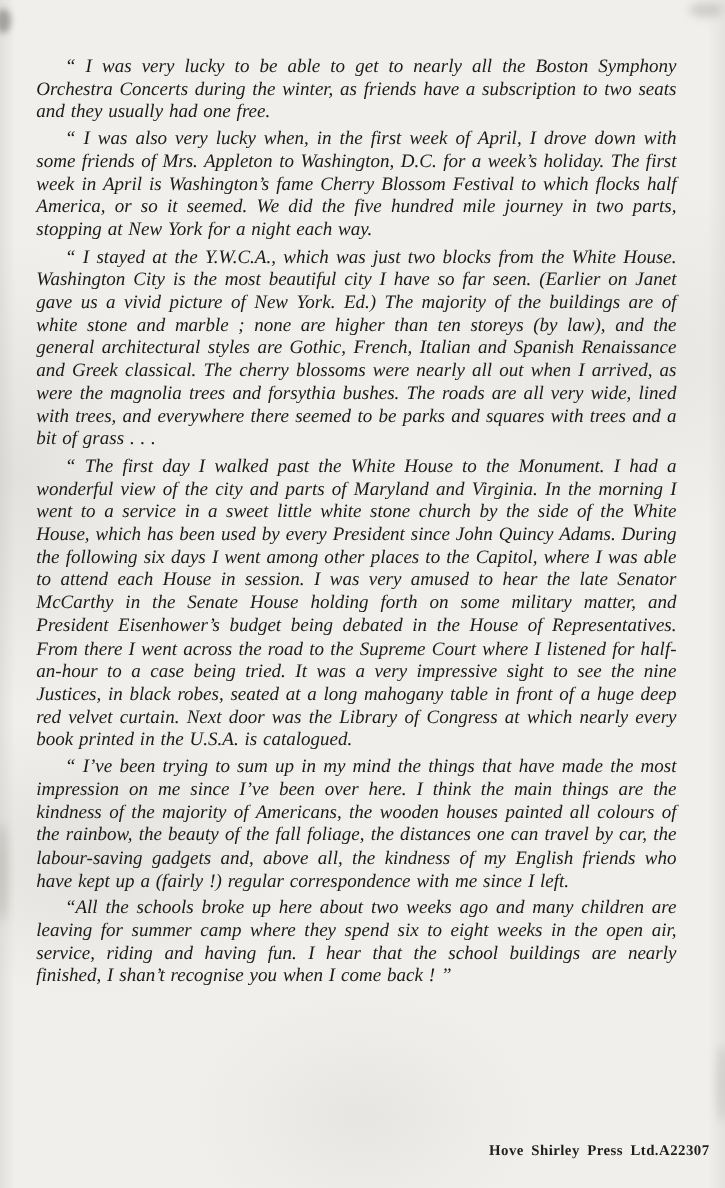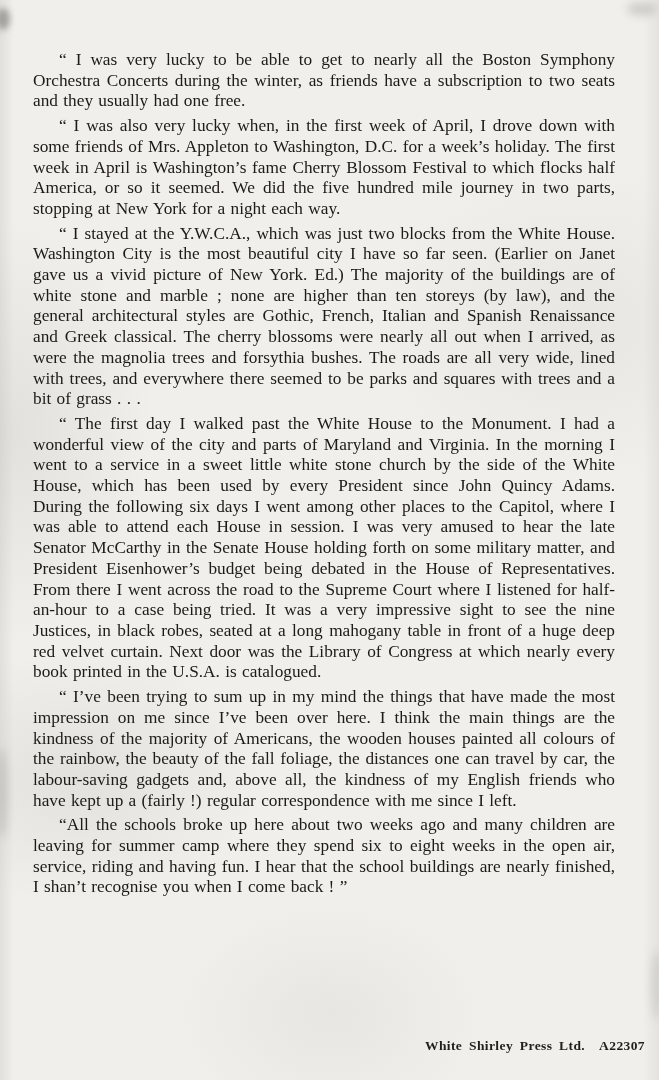--- a/index.html
+++ b/index.html
@@ -29,34 +29,34 @@
     left: 33px;
     width: 582px;
     font-size: 17.3px;
     line-height: 20.7px;
     text-align: justify;
     word-spacing: 1px;
   }
   .para {
     margin: 0 0 4px 0;
     text-indent: 26px;
+    font-style: italic;
   }
   .footer {
     position: absolute;
     right: 14px;
     bottom: 26px;
     font-size: 13.5px;
     font-weight: bold;
     letter-spacing: 0.4px;
     word-spacing: 3px;
     color: #211f1c;
     white-space: nowrap;
   }
   .footer .code {
-    margin-left: 14px;
   }
   .artifact {
     position: absolute;
     pointer-events: none;
   }
   .smudge-top-left {
     left: -4px; top: 8px; width: 14px; height: 22px;
     background: rgba(110,108,104,0.55);
     border-radius: 50%;
     filter: blur(3px);
@@ -93,16 +93,16 @@
   <div class="text-block">
     <p class="para">“ I was very lucky to be able to get to nearly all the Boston Symphony Orchestra Concerts during the winter, as friends have a subscription to two seats and they usually had one free.</p>
     <p class="para">“ I was also very lucky when, in the first week of April, I drove down with some friends of Mrs. Appleton to Washington, D.C. for a week’s holiday.  The first week in April is Washington’s fame Cherry Blossom Festival to which flocks half America, or so it seemed. We did the five hundred mile journey in two parts, stopping at New York for a night each way.</p>
     <p class="para">“ I stayed at the Y.W.C.A., which was just two blocks from the White House.  Washington City is the most beautiful city I have so far seen.  (Earlier on Janet gave us a vivid picture of New York. Ed.) The majority of the buildings are of white stone and marble ;  none are higher than ten storeys (by law), and the general architectural styles are Gothic, French, Italian and Spanish Renaissance and Greek classical.  The cherry blossoms were nearly all out when I arrived, as were the magnolia trees and forsythia bushes.  The roads are all very wide, lined with trees, and everywhere there seemed to be parks and squares with trees and a bit of grass  .   .   .</p>
     <p class="para">“ The first day I walked past the White House to the Monument. I had a wonderful view of the city and parts of Maryland and Virginia. In the morning I went to a service in a sweet little white stone church by the side of the White House, which has been used by every President since John Quincy Adams.  During the following six days I went among other places to the Capitol, where I was able to attend each House in session.  I was very amused to hear the late Senator McCarthy in the Senate House holding forth on some military matter, and President Eisenhower’s budget being debated in the House of Representatives.  From there I went across the road to the Supreme Court where I listened for half-an-hour to a case being tried.  It was a very impressive sight to see the nine Justices, in black robes, seated at a long mahogany table in front of a huge deep red velvet curtain.  Next door was the Library of Congress at which nearly every book printed in the U.S.A. is catalogued.</p>
     <p class="para">“ I’ve been trying to sum up in my mind the things that have made the most impression on me since I’ve been over here.  I think the main things are the kindness of the majority of Americans, the wooden houses painted all colours of the rainbow, the beauty of the fall foliage, the distances one can travel by car, the labour-saving gadgets and, above all, the kindness of my English friends who have kept up a (fairly !) regular correspondence with me since I left.</p>
     <p class="para">“All the schools broke up here about two weeks ago and many children are leaving for summer camp where they spend six to eight weeks in the open air, service, riding and having fun.  I hear that the school buildings are nearly finished, I shan’t recognise you when I come back ! ”</p>
   </div>
 
   <div class="footer">
-    <span>White Shirley Press Ltd.</span><span class="code">A22307</span>
+    <span>Hove Shirley Press Ltd.</span><span class="code">A22307</span>
   </div>
 
 </div>
 
 </body></html>

